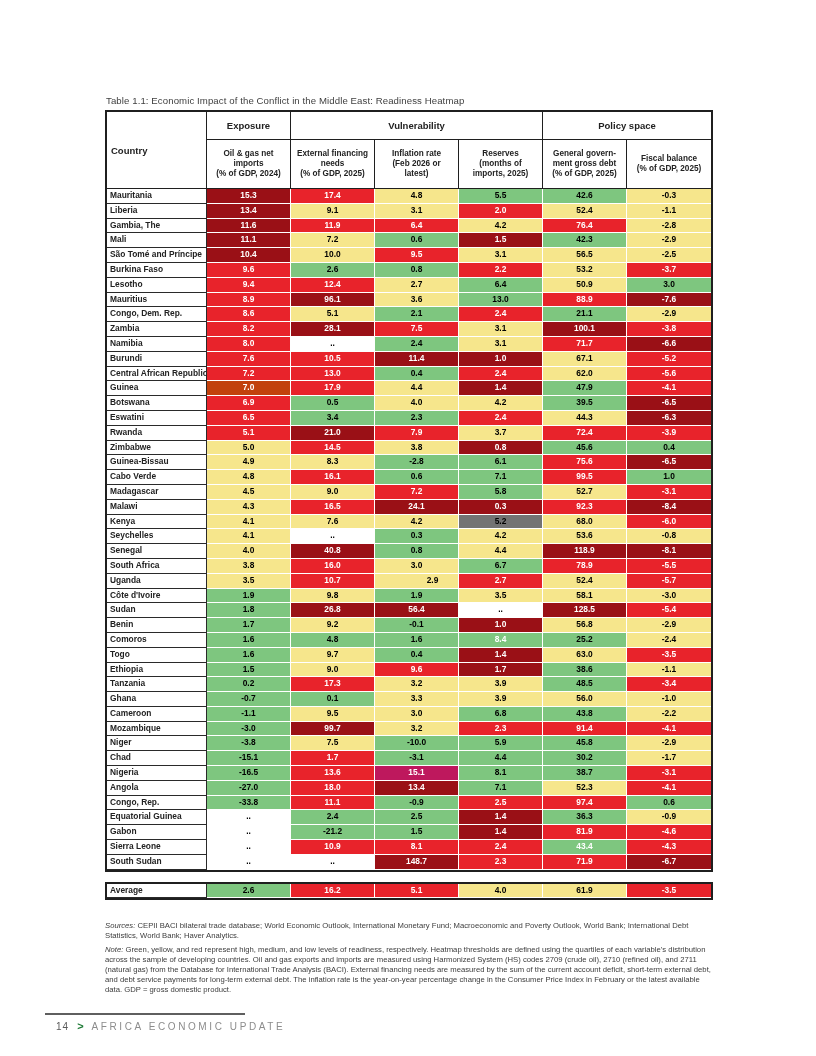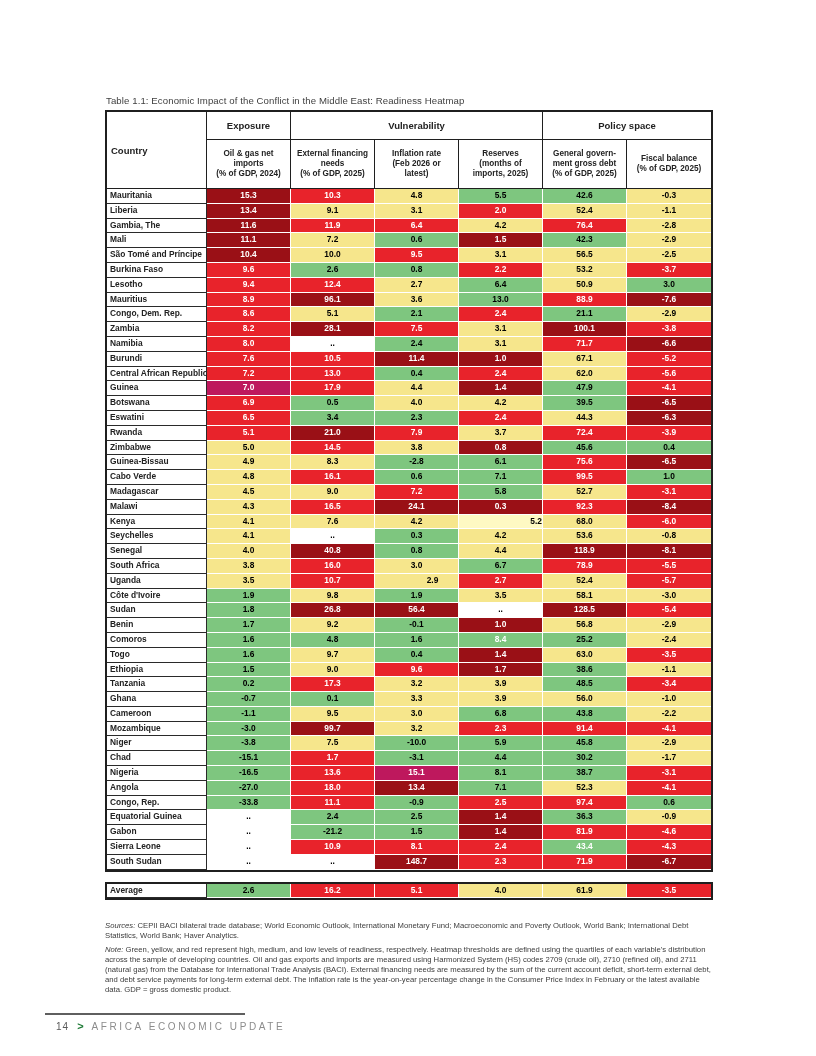--- a/index.html
+++ b/index.html
@@ -90,21 +90,21 @@
 ment gross debt
 (% of GDP, 2025)</th>
         <th class="sub">Fiscal balance
 (% of GDP, 2025)</th>
       </tr>
     </thead>
     <tbody id="main-tbody">
         <tr>
           <td class="country">Mauritania</td>
           <td class="val" style="background: rgb(154, 16, 22); color: rgb(255, 255, 255);">15.3</td>
-          <td class="val" style="background: rgb(232, 35, 43); color: rgb(255, 255, 255);">10.3</td>
+          <td class="val" style="background: rgb(232, 35, 43); color: rgb(255, 255, 255);">17.4</td>
           <td class="val" style="background: rgb(246, 230, 140); color: rgb(0, 0, 0);">4.8</td>
           <td class="val" style="background: rgb(126, 198, 127); color: rgb(0, 0, 0);">5.5</td>
           <td class="val" style="background: rgb(126, 198, 127); color: rgb(0, 0, 0);">42.6</td>
           <td class="val" style="background: rgb(246, 230, 140); color: rgb(0, 0, 0);">-0.3</td>
         </tr>
         <tr>
           <td class="country">Liberia</td>
           <td class="val" style="background: rgb(154, 16, 22); color: rgb(255, 255, 255);">13.4</td>
           <td class="val" style="background: rgb(246, 230, 140); color: rgb(0, 0, 0);">9.1</td>
           <td class="val" style="background: rgb(246, 230, 140); color: rgb(0, 0, 0);">3.1</td>
@@ -206,21 +206,21 @@
           <td class="country">Central African Republic</td>
           <td class="val" style="background: rgb(232, 35, 43); color: rgb(255, 255, 255);">7.2</td>
           <td class="val" style="background: rgb(232, 35, 43); color: rgb(255, 255, 255);">13.0</td>
           <td class="val" style="background: rgb(126, 198, 127); color: rgb(0, 0, 0);">0.4</td>
           <td class="val" style="background: rgb(232, 35, 43); color: rgb(255, 255, 255);">2.4</td>
           <td class="val" style="background: rgb(246, 230, 140); color: rgb(0, 0, 0);">62.0</td>
           <td class="val" style="background: rgb(232, 35, 43); color: rgb(255, 255, 255);">-5.6</td>
         </tr>
         <tr>
           <td class="country">Guinea</td>
-          <td class="val" style="background: #be185d; color: rgb(255, 255, 255);">7.0</td>
+          <td class="val" style="background: #c2410c; color: rgb(255, 255, 255);">7.0</td>
           <td class="val" style="background: rgb(232, 35, 43); color: rgb(255, 255, 255);">17.9</td>
           <td class="val" style="background: rgb(246, 230, 140); color: rgb(0, 0, 0);">4.4</td>
           <td class="val" style="background: rgb(154, 16, 22); color: rgb(255, 255, 255);">1.4</td>
           <td class="val" style="background: rgb(126, 198, 127); color: rgb(0, 0, 0);">47.9</td>
           <td class="val" style="background: rgb(232, 35, 43); color: rgb(255, 255, 255);">-4.1</td>
         </tr>
         <tr>
           <td class="country">Botswana</td>
           <td class="val" style="background: rgb(232, 35, 43); color: rgb(255, 255, 255);">6.9</td>
           <td class="val" style="background: rgb(126, 198, 127); color: rgb(0, 0, 0);">0.5</td>
@@ -290,21 +290,21 @@
           <td class="val" style="background: rgb(154, 16, 22); color: rgb(255, 255, 255);">24.1</td>
           <td class="val" style="background: rgb(154, 16, 22); color: rgb(255, 255, 255);">0.3</td>
           <td class="val" style="background: rgb(232, 35, 43); color: rgb(255, 255, 255);">92.3</td>
           <td class="val" style="background: rgb(154, 16, 22); color: rgb(255, 255, 255);">-8.4</td>
         </tr>
         <tr>
           <td class="country">Kenya</td>
           <td class="val" style="background: rgb(246, 230, 140); color: rgb(0, 0, 0);">4.1</td>
           <td class="val" style="background: rgb(246, 230, 140); color: rgb(0, 0, 0);">7.6</td>
           <td class="val" style="background: rgb(246, 230, 140); color: rgb(0, 0, 0);">4.2</td>
-          <td class="val" style="background: #fef9c3; color: rgb(0, 0, 0); text-align: right;">5.2</td>
+          <td class="val" style="background: #737373; color: rgb(0, 0, 0);">5.2</td>
           <td class="val" style="background: rgb(246, 230, 140); color: rgb(0, 0, 0);">68.0</td>
           <td class="val" style="background: rgb(232, 35, 43); color: rgb(255, 255, 255);">-6.0</td>
         </tr>
         <tr>
           <td class="country">Seychelles</td>
           <td class="val" style="background: rgb(246, 230, 140); color: rgb(0, 0, 0);">4.1</td>
           <td class="val" style="background: rgb(255, 255, 255); color: rgb(0, 0, 0);">..</td>
           <td class="val" style="background: rgb(126, 198, 127); color: rgb(0, 0, 0);">0.3</td>
           <td class="val" style="background: rgb(246, 230, 140); color: rgb(0, 0, 0);">4.2</td>
           <td class="val" style="background: rgb(246, 230, 140); color: rgb(0, 0, 0);">53.6</td>

